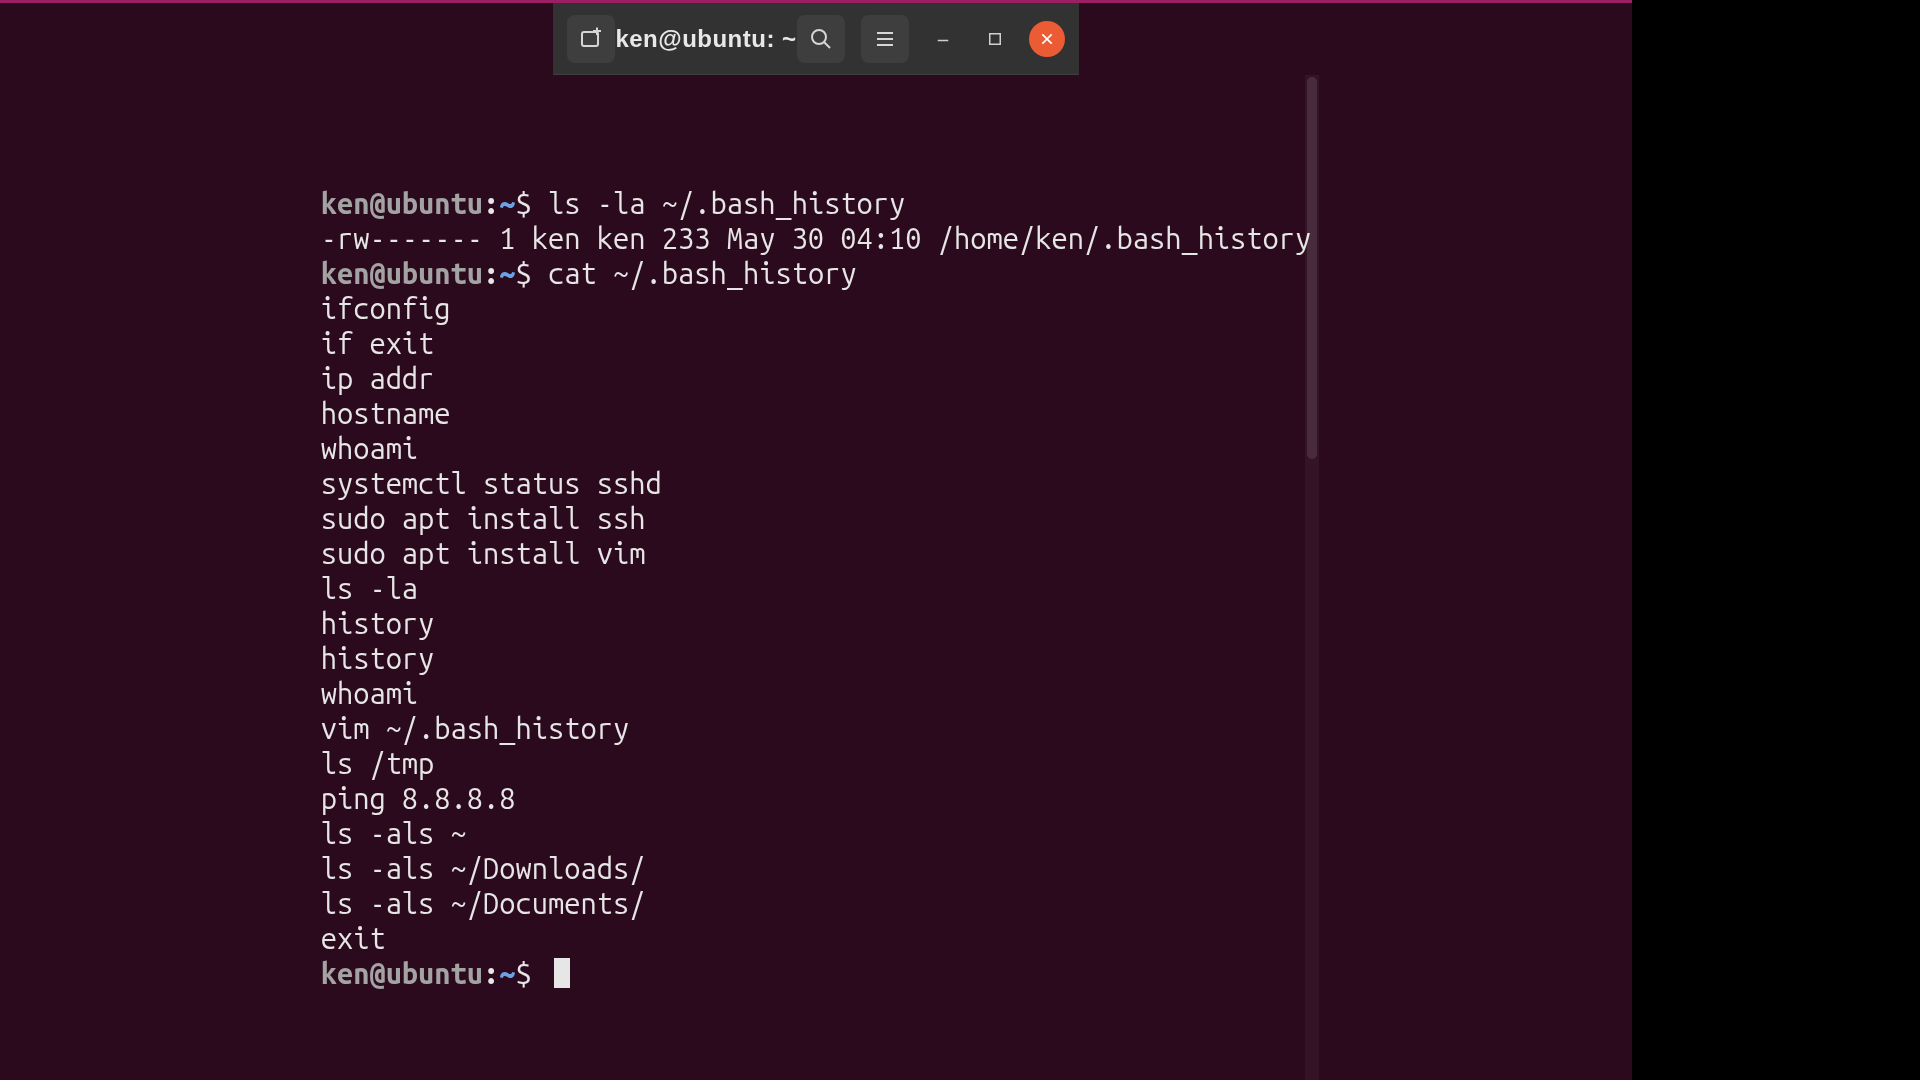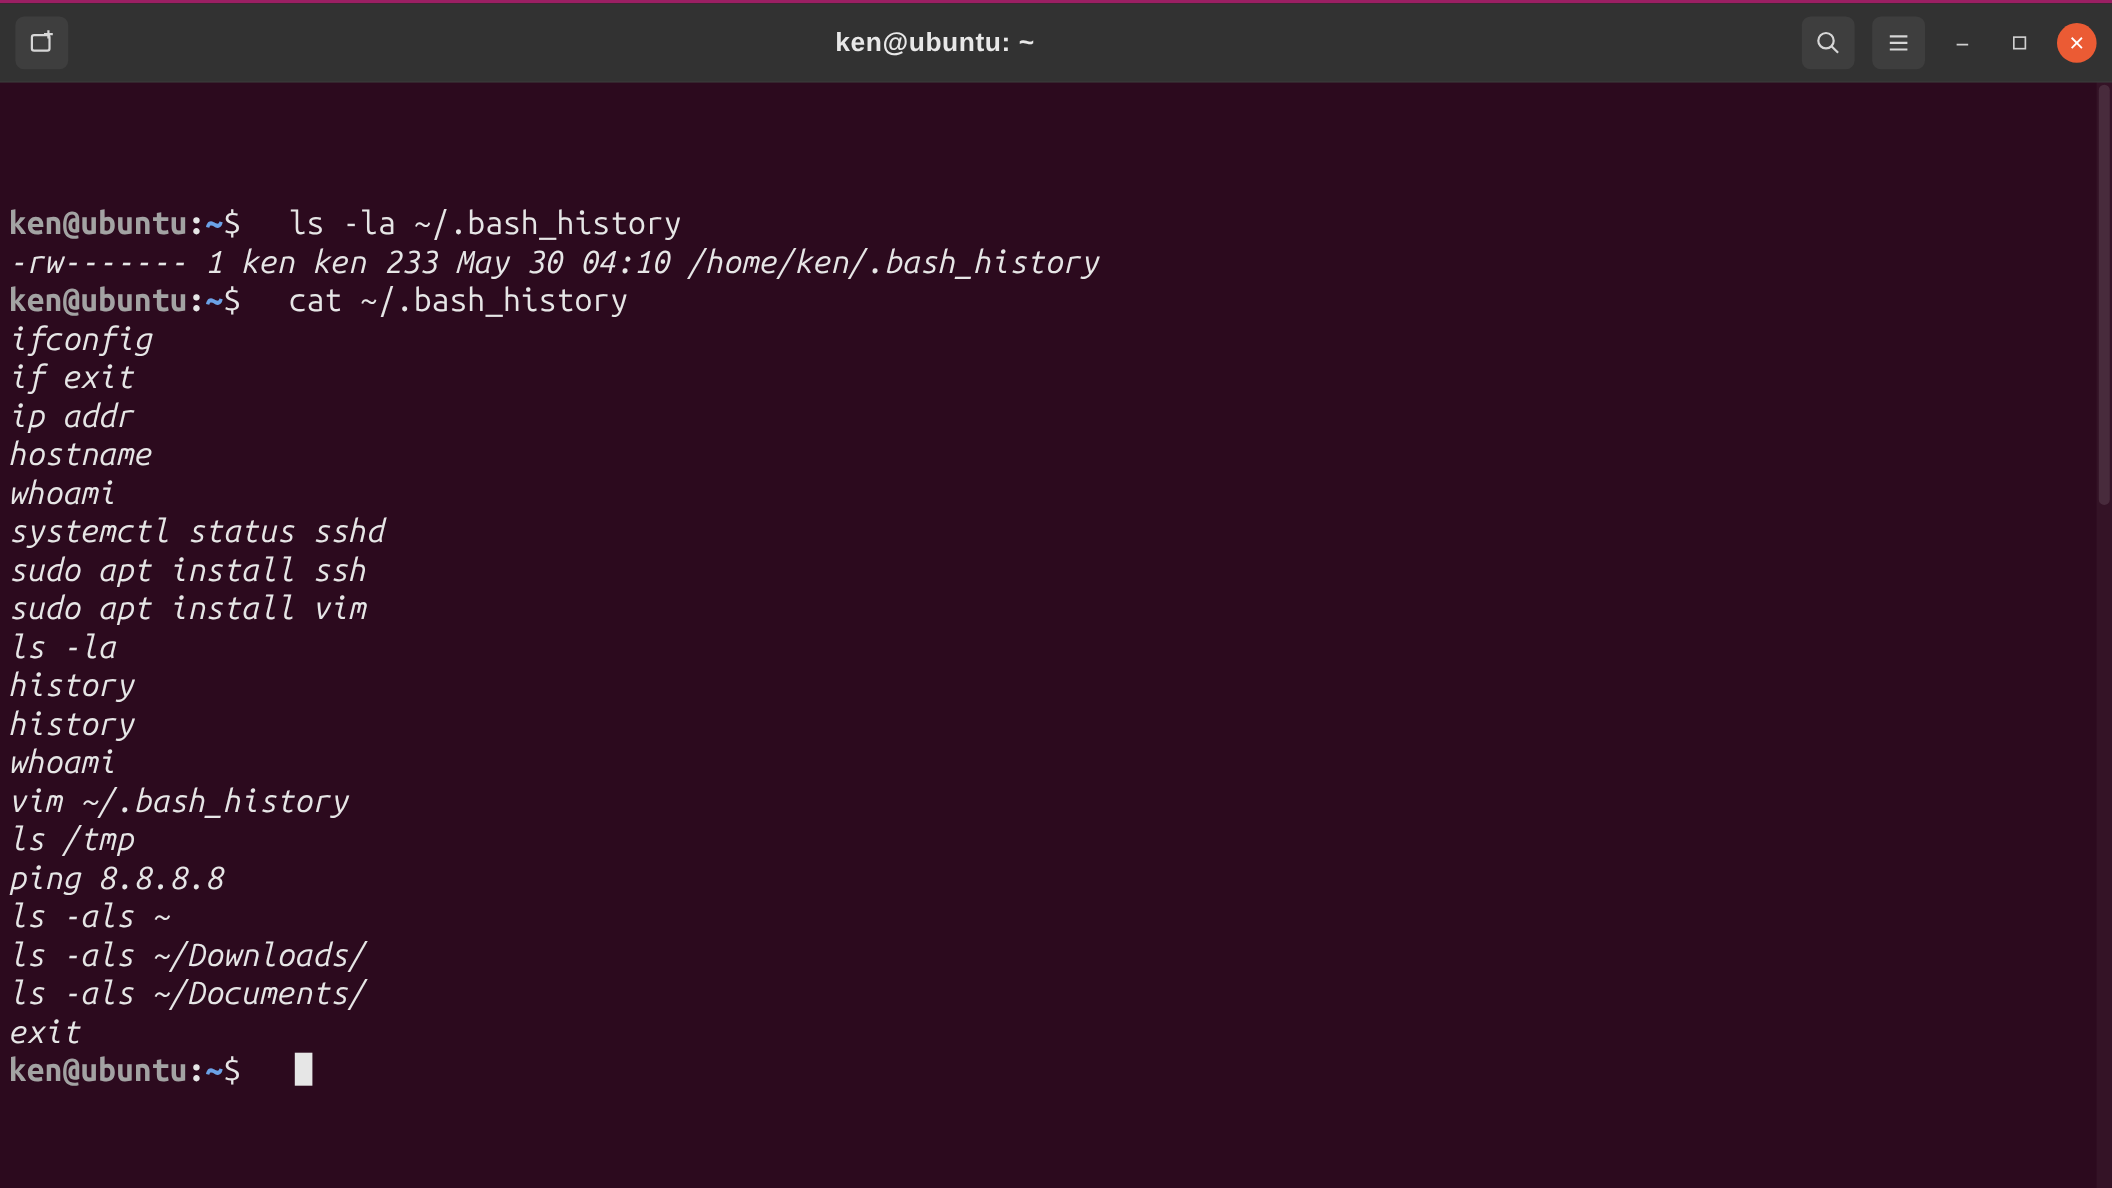--- a/index.html
+++ b/index.html
@@ -1,25 +1,26 @@
 <!DOCTYPE html>
 <html><head>
 <meta charset="utf-8">
 <style>
   * { margin: 0; padding: 0; box-sizing: border-box; }
   html, body { width: 1920px; height: 1080px; overflow: hidden; background: #000; font-family: sans-serif; }
 
   .window {
     position: absolute;
     left: 0; top: 0;
-    width: 1920px; height: 1080px;
+    width: 1632px; height: 1080px;
     background: #2c0a1e;
     border-top: 3px solid #9b1f63;
     display: flex;
     flex-direction: column;
+    align-items: center;
   }
 
   
   .titlebar {
     height: 72px;
     background: #323232;
     display: flex;
     align-items: center;
     padding: 0 14px;
     border-bottom: 1px solid rgba(255,255,255,0.06);
@@ -59,22 +60,22 @@
     line-height: 35px;
     color: #e6e6e6;
     white-space: pre;
     position: relative;
   }
   .term .line { white-space: pre; }
   .p-user { color: #a3a3a3; font-weight: bold; }
   .p-sep  { color: #e6e6e6; font-weight: bold; }
   .p-path { color: #6ba2e7; font-weight: bold; }
   .p-doll { color: #e6e6e6; }
-  .cmd    { color: #e6e6e6; margin-left: 27px; }
-  .out    { color: #e6e6e6; font-style: italic; }
+  .cmd    { color: #e6e6e6; }
+  .out    { color: #e6e6e6; }
 
   .cursor {
     display: inline-block;
     width: 16px; height: 30px;
     background: #e6e6e6;
     vertical-align: -4px;
     margin-left: 6px;
   }
 
   .scrollbar {

